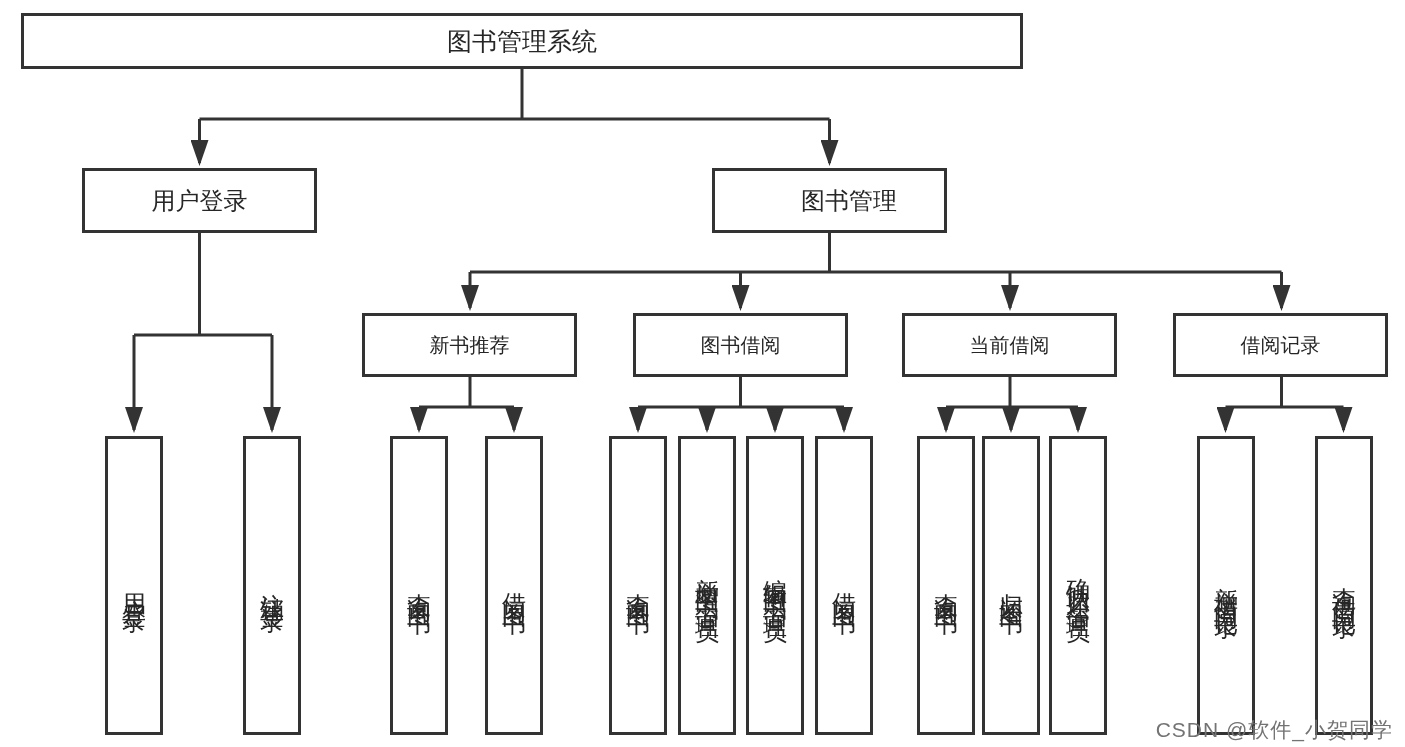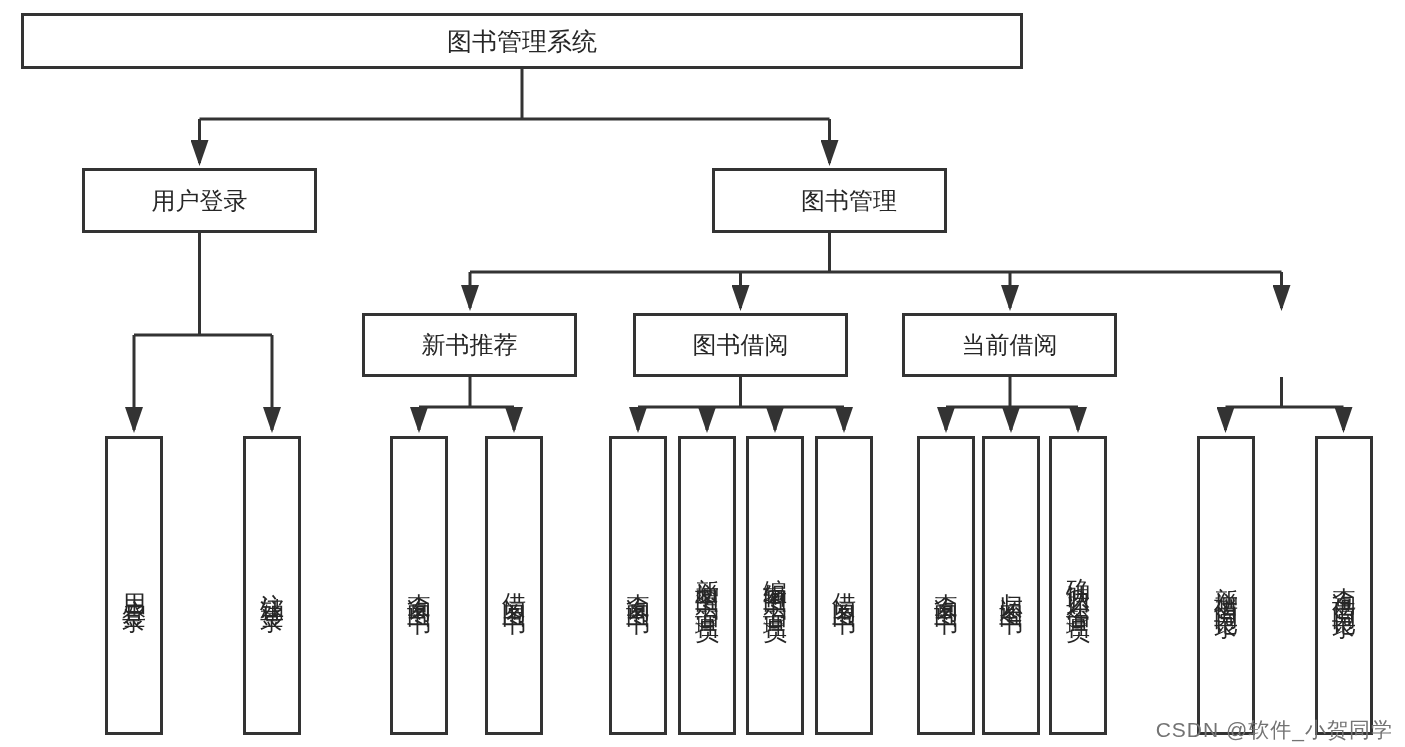--- a/index.html
+++ b/index.html
@@ -36,21 +36,21 @@
   .node-root {
     left: 21px; top: 13px; width: 1002px; height: 56px;
     font-size: 25px;
   }
   .node-l2 {
     top: 168px; width: 235px; height: 65px;
     font-size: 24px;
   }
   .node-l3 {
     top: 313px; width: 215px; height: 64px;
-    font-size: 24px;
+    font-size: 20px;
   }
   .node-leaf {
     top: 436px; width: 58px; height: 299px;
     font-size: 24px;
   }
   .node-leaf .vtext {
     writing-mode: vertical-rl;
     text-orientation: mixed;
     letter-spacing: 6px;
     line-height: 1;
@@ -146,20 +146,23 @@
 
   <div class="node node-l3" style="left:362px;">
     <span>新书推荐</span>
   </div>
   <div class="node node-l3" style="left:902px;">
     <span>当前借阅</span>
   </div>
   <div class="node node-l3" style="left:633px;">
     <span>图书借阅</span>
   </div>
+  <div class="node node-l3" style="left:1173px;">
+    <span>借阅记录</span>
+  </div>
 
   <div class="node node-leaf" style="left:105px;">
     <span class="vtext">用户登录</span>
   </div>
   <div class="node node-leaf" style="left:243px;">
     <span class="vtext">注销登录</span>
   </div>
 
   <div class="node node-leaf" style="left:390px;">
     <span class="vtext">查询图书</span>

